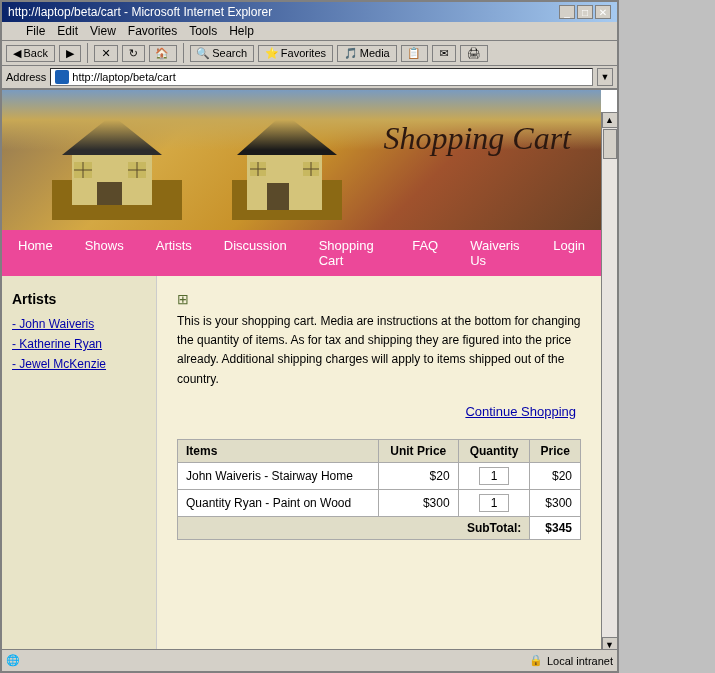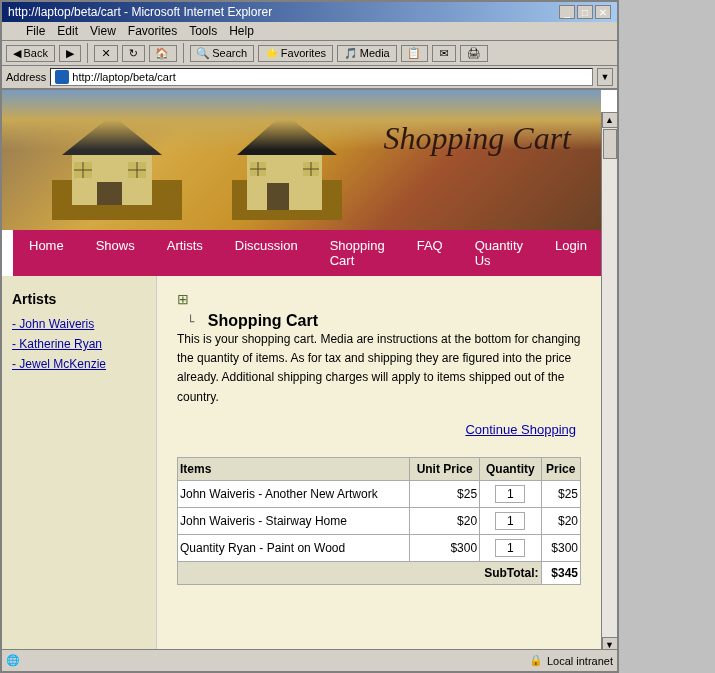--- a/index.html
+++ b/index.html
@@ -127,24 +127,23 @@
       top: 20px;
     }
     .house-right {
       position: absolute;
       left: 230px;
       top: 15px;
     }
 
     
     .nav-bar {
-      background: #be185d;
+      background: #ec4899;
       display: flex;
       padding: 0;
-      margin-left: 11px;
     }
     .nav-item {
       color: white;
       padding: 8px 16px;
       font-size: 13px;
       cursor: pointer;
       text-decoration: none;
       display: block;
     }
 
@@ -221,21 +220,21 @@
 
     
     .cart-table {
       width: 100%;
       border-collapse: collapse;
       font-size: 12px;
       background: white;
     }
     .cart-table th, .cart-table td {
       border: 1px solid #aaa;
-      padding: 4px 2px;
+      padding: 4px 8px;
     }
     .cart-table th {
       background: #e0ddc8;
       font-weight: bold;
       text-align: center;
       vertical-align: middle;
     }
     .cart-table th.items-header {
       text-align: left;
     }
@@ -400,67 +399,55 @@
       <div class="site-header-title">Shopping Cart</div>
     </div>
 
     <div class="nav-bar">
       <a class="nav-item">Home</a>
       <a class="nav-item">Shows</a>
       <a class="nav-item">Artists</a>
       <a class="nav-item">Discussion</a>
       <a class="nav-item">Shopping Cart</a>
       <a class="nav-item">FAQ</a>
-      <a class="nav-item">Quantity Us</a>
+      <a class="nav-item">Waiveris Us</a>
       <a class="nav-item">Login</a>
     </div>
 
     <div class="main-layout">
 
       <div class="sidebar">
         <div class="sidebar-title">Artists</div>
         <a class="sidebar-link">- John Waiveris</a>
         <a class="sidebar-link">- Katherine Ryan</a>
         <a class="sidebar-link">- Jewel McKenzie</a>
       </div>
 
       <div class="content-area">
 
         <div class="breadcrumb">
           <span class="breadcrumb-icon">⊞</span>
-        </div>
-        <div style="margin-left:10px;">
-          <span style="font-family:monospace;color:#555;font-size:12px;">└</span>
-          <strong class="page-title" style="font-size:16px;">Shopping Cart</strong>
         </div>
 
         <p class="description-text">This is your shopping cart. Media are instructions at the bottom for changing the quantity of items. As for tax and shipping they are figured into the price already. Additional shipping charges will apply to items shipped out of the country.</p>
 
         <div class="continue-shopping-row">
           <a class="continue-shopping-link">Continue Shopping</a>
         </div>
 
         <table class="cart-table">
           <thead>
             <tr>
               <th class="items-header">Items</th>
               <th><span>Unit Price</span></th>
               <th>Quantity</th>
               <th>Price</th>
             </tr>
           </thead>
           <tbody>
-            <tr>
-              <td class="item-name">John Waiveris - Another New Artwork</td>
-              <td class="price-cell">$25</td>
-              <td class="qty-cell">
-                <input type="text" value="1" style="">
-              </td>
-              <td class="price-cell">$25</td>
-            </tr>
             <tr>
               <td class="item-name">John Waiveris - Stairway Home</td>
               <td class="price-cell">$20</td>
               <td class="qty-cell">
                 <input type="text" value="1" style="">
               </td>
               <td class="price-cell">$20</td>
             </tr>
             <tr>
               <td class="item-name">Quantity Ryan - Paint on Wood</td>

